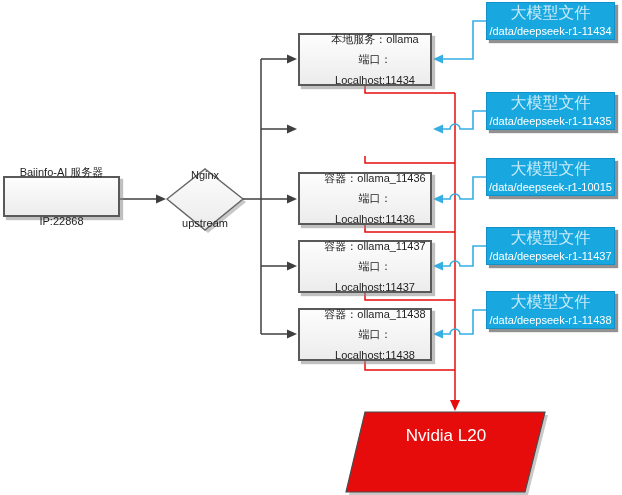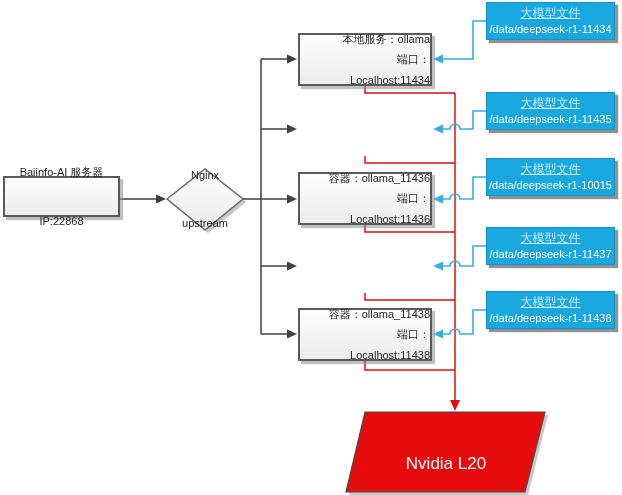--- a/index.html
+++ b/index.html
@@ -8,31 +8,31 @@
   svg.overlay{position:absolute;left:0;top:0;z-index:1;}
 
   .node{position:absolute;z-index:2;box-sizing:border-box;display:flex;flex-direction:column;
         justify-content:center;}
   .plain{background:linear-gradient(180deg,#fdfdfd 0%,#f3f3f3 60%,#ececec 100%);
          border:2px solid var(--node_border,#595959);
          box-shadow:3px 3px 1px rgba(140,140,140,0.55);}
   .server{left:3px;top:176px;width:117px;height:41px;text-align:center;
           font-size:11px;line-height:1.5;color:#1f1f1f;gap:32px;}
   .svc{left:298px;width:134px;height:53px;padding-left:20px;
-       font-size:11px;line-height:1.85;color:#1f1f1f;text-align:right;}
+       font-size:11px;line-height:1.85;color:#1f1f1f;text-align:center;}
   .model{left:486px;width:129px;height:38px;background:var(--blue_box,#18a8df);
          border:1px solid #1191c9;box-shadow:3px 3px 1px rgba(55,55,55,0.55);
          text-align:center;line-height:1.3;}
-  .model .ttl{font-size:12px;color:var(--blue_title,#c9eaf8);text-decoration:underline;}
+  .model .ttl{font-size:16px;color:var(--blue_title,#c9eaf8);}
   .model .pth{font-size:11px;color:#ffffff;}
   .diamond-label{position:absolute;left:167px;top:169px;width:76px;height:61px;z-index:2;
          display:flex;flex-direction:column;justify-content:center;text-align:center;
          font-size:11px;line-height:1.45;color:#1f1f1f;gap:32px;}
   .gpu-label{position:absolute;left:356px;top:424px;width:180px;z-index:2;text-align:center;
-         font-size:17px;line-height:1.45;color:#ffffff;margin-top:28px;}
+         font-size:17px;line-height:1.45;color:#ffffff;}
 
   .line-dark{stroke:var(--dark_line,#3f3f3f);fill:none;stroke-width:1.5;}
   .line-red{stroke:var(--red,#e60c0c);fill:none;stroke-width:1.5;}
   .line-cyan{stroke:var(--cyan_line,#35afe3);fill:none;stroke-width:1.6;}
   .ah-dark{fill:var(--dark_line,#3f3f3f);stroke:none;}
   .ah-red{fill:var(--red,#e60c0c);stroke:none;}
   .ah-cyan{fill:var(--cyan_line,#35afe3);stroke:none;}
   .diamond-shape{fill:url(#gr);stroke:#666;stroke-width:1.4;}
   .red-shape{fill:var(--red,#e60c0c);stroke:#4b4b4b;stroke-width:1.2;}
   .shadow{fill:#b5b5b5;opacity:0.75;stroke:none;}
@@ -102,20 +102,24 @@
   </div>
 
   <div class="node plain svc" style="top:33px">
     <div>本地服务：ollama</div>
     <div>端口：Localhost:11434</div>
   </div>
   <div class="node plain svc" style="top:172px">
     <div>容器：ollama_11436</div>
     <div>端口：Localhost:11436</div>
   </div>
+  <div class="node plain svc" style="top:240px">
+    <div>容器：ollama_11437</div>
+    <div>端口：Localhost:11437</div>
+  </div>
   <div class="node plain svc" style="top:308px">
     <div>容器：ollama_11438</div>
     <div>端口：Localhost:11438</div>
   </div>
 
   <div class="node model" style="top:2px">
     <div class="ttl">大模型文件</div>
     <div class="pth">/data/deepseek-r1-11434</div>
   </div>
   <div class="node model" style="top:92px">

